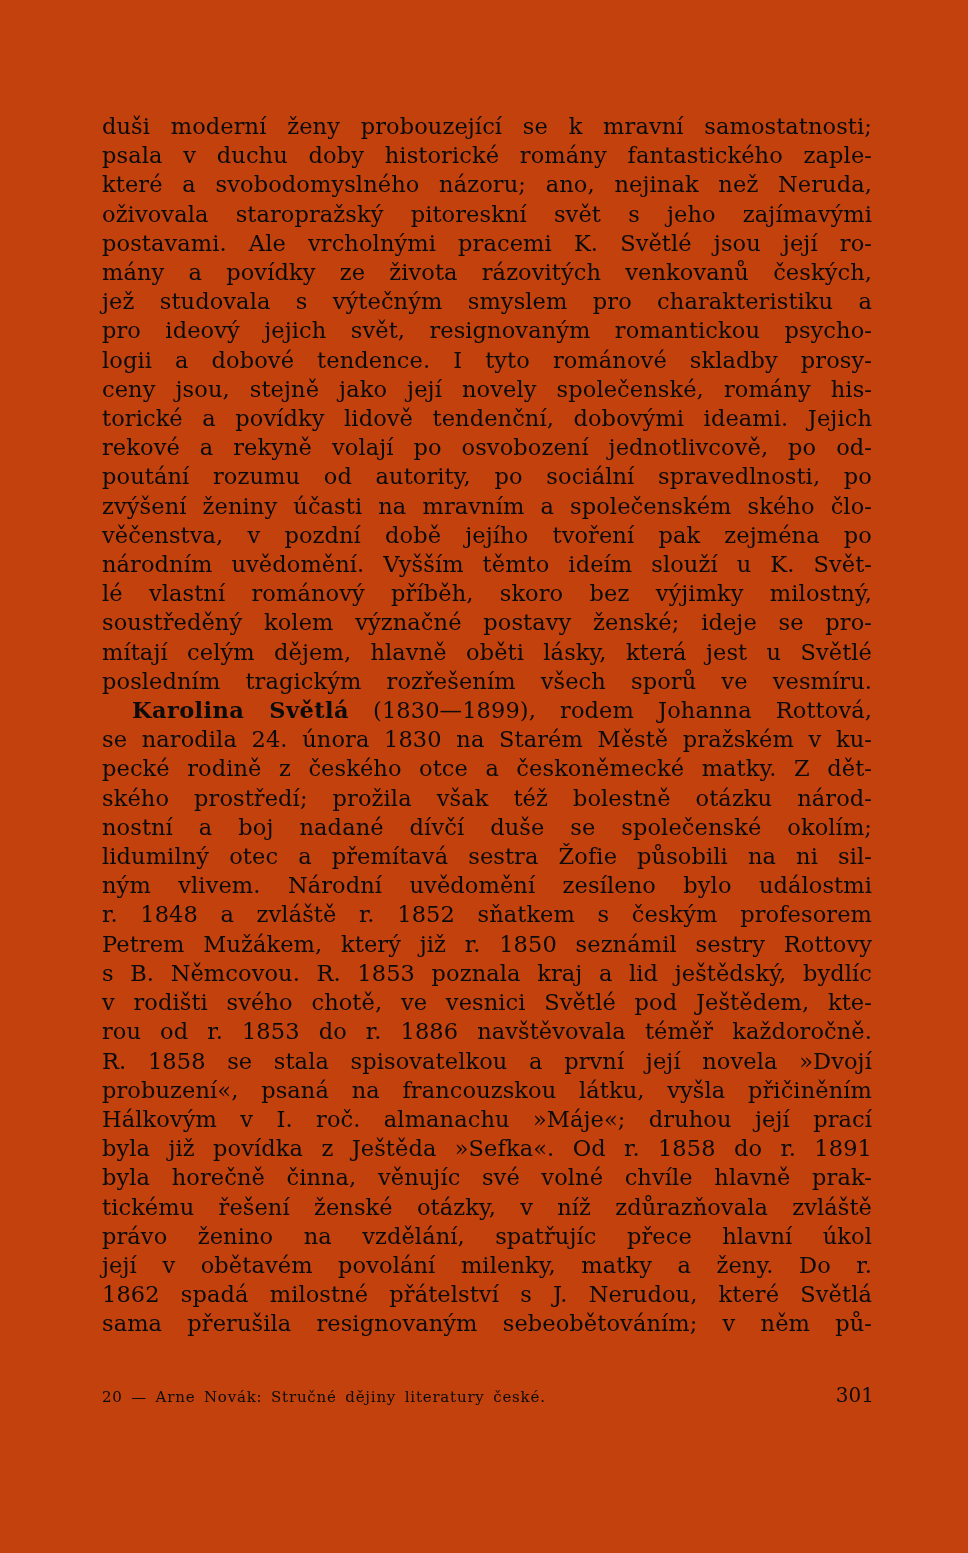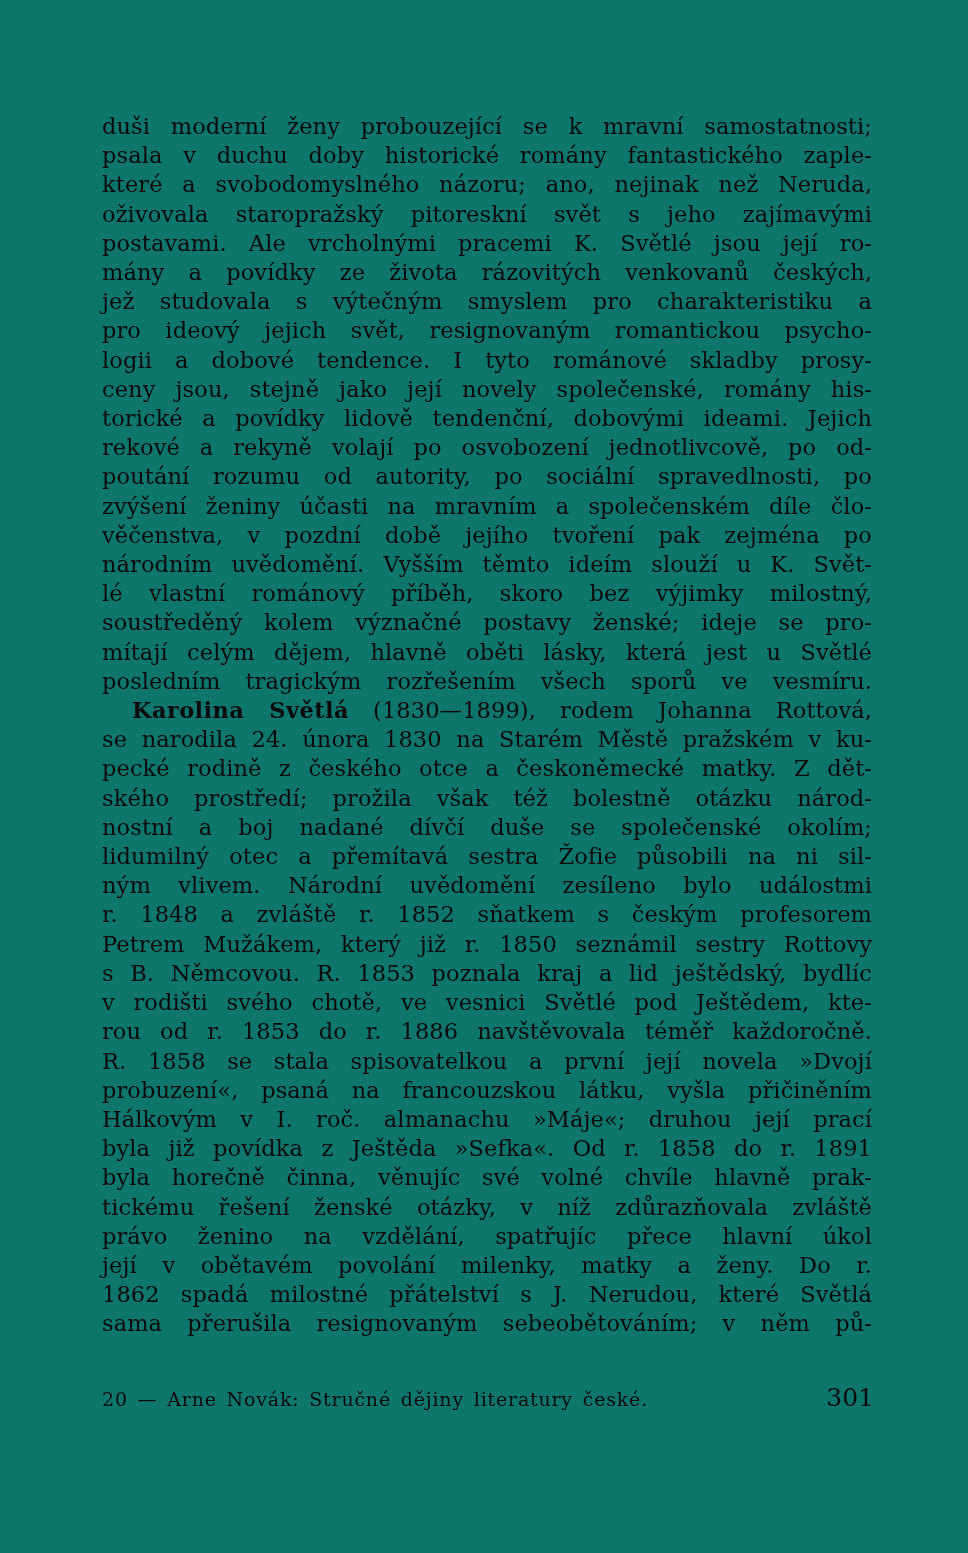--- a/index.html
+++ b/index.html
@@ -4,21 +4,21 @@
 <style>
   html, body {
     margin: 0;
     padding: 0;
     background: #ffffff;
   }
   .page {
     position: relative;
     width: 968px;
     height: 1553px;
-    background: #0f766e;
+    background: #c2410c;
     font-family: "DejaVu Serif", "Liberation Serif", serif;
     color: #0b0b0b;
     overflow: hidden;
   }
   .text-block {
     position: absolute;
     left: 102px;
     top: 112px;
     width: 770px;
   }
@@ -45,26 +45,26 @@
   .page-footer {
     position: absolute;
     left: 102px;
     width: 772px;
     top: 1383px;
     display: flex;
     justify-content: space-between;
     align-items: baseline;
   }
   .footer-note {
-    font-size: 19px;
+    font-size: 15px;
     letter-spacing: 0.8px;
     word-spacing: 3px;
   }
   .page-number {
-    font-size: 25px;
+    font-size: 20px;
   }
 </style>
 </head>
 <body>
 
 <div class="page">
 
   <div class="text-block">
 
   <div class="paragraph">
@@ -74,21 +74,21 @@
         <div class="line">oživovala staropražský pitoreskní svět s jeho zajímavými</div>
         <div class="line">postavami. Ale vrcholnými pracemi K. Světlé jsou její ro-</div>
         <div class="line">mány a povídky ze života rázovitých venkovanů českých,</div>
         <div class="line">jež studovala s výtečným smyslem pro charakteristiku a</div>
         <div class="line">pro ideový jejich svět, resignovaným romantickou psycho-</div>
         <div class="line">logii a dobové tendence. I tyto románové skladby prosy-</div>
         <div class="line">ceny jsou, stejně jako její novely společenské, romány his-</div>
         <div class="line">torické a povídky lidově tendenční, dobovými ideami. Jejich</div>
         <div class="line">rekové a rekyně volají po osvobození jednotlivcově, po od-</div>
         <div class="line">poutání rozumu od autority, po sociální spravedlnosti, po</div>
-        <div class="line">zvýšení ženiny účasti na mravním a společenském díle člo-</div>
+        <div class="line">zvýšení ženiny účasti na mravním a společenském ského člo-</div>
         <div class="line">věčenstva, v pozdní době jejího tvoření pak zejména po</div>
         <div class="line">národním uvědomění. Vyšším těmto ideím slouží u K. Svět-</div>
         <div class="line">lé vlastní románový příběh, skoro bez výjimky milostný,</div>
         <div class="line">soustředěný kolem význačné postavy ženské; ideje se pro-</div>
         <div class="line">mítají celým dějem, hlavně oběti lásky, která jest u Světlé</div>
         <div class="line">posledním tragickým rozřešením všech sporů ve vesmíru.</div>
       </div>
       <div class="paragraph">
         <div class="line indent"><b>Karolina Světlá</b> (1830—1899), rodem Johanna Rottová,</div>
         <div class="line">se narodila 24. února 1830 na Starém Městě pražském v ku-</div>

